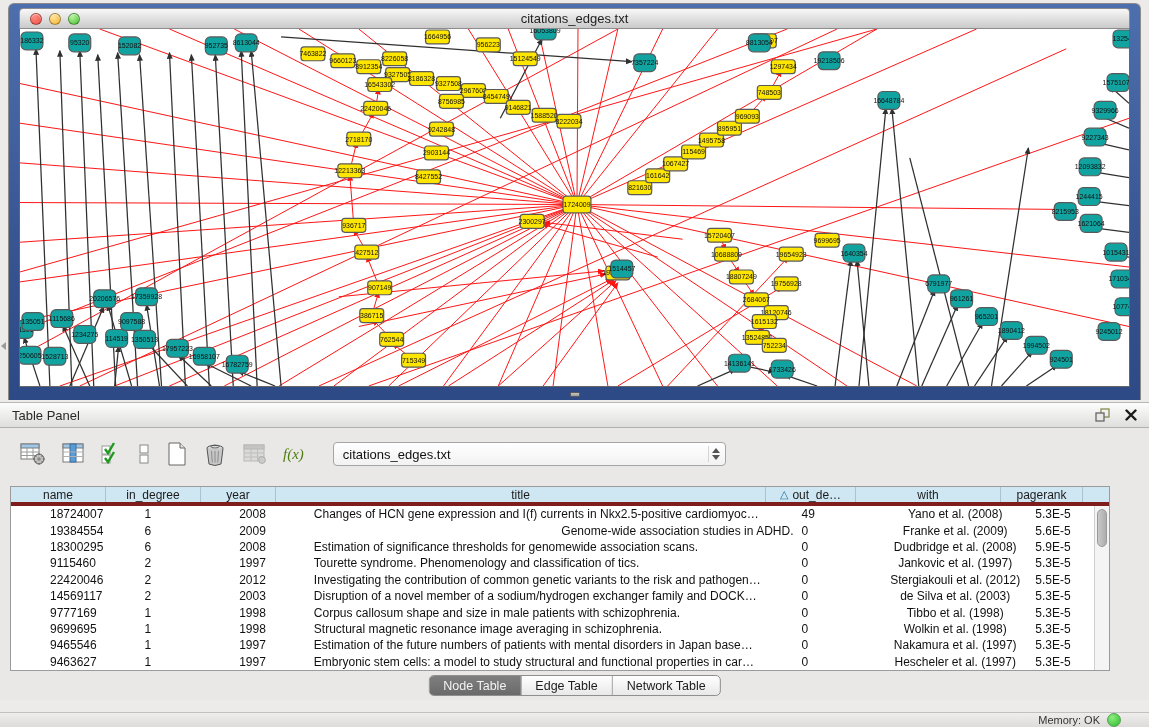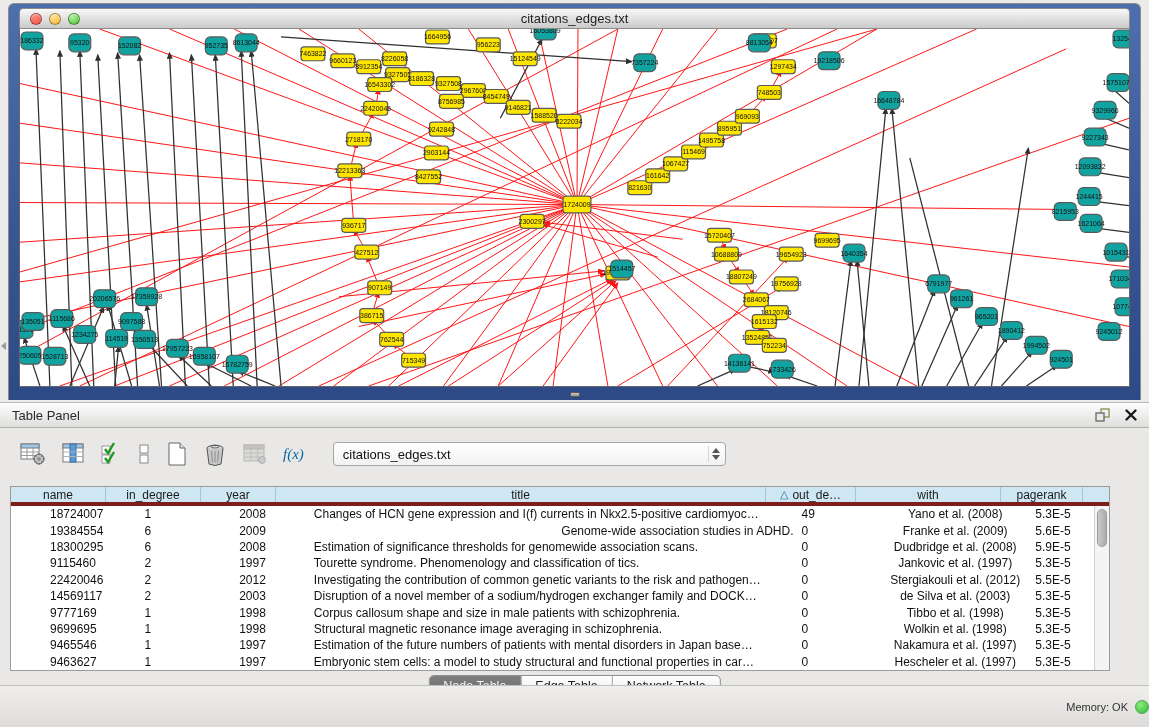--- a/index.html
+++ b/index.html
@@ -71,23 +71,23 @@
 
   .tabs { position:absolute; left:50%; top:272px; transform:translateX(-50%);
     display:flex; border:1px solid #8f8f8f; border-radius:5px; overflow:hidden;
     background:linear-gradient(#ffffff,#e8e8e8); height:21px; }
   .tab { font-size:12.5px; color:#1d1d1d; padding:0 14px; display:flex; align-items:center;
     border-right:1px solid #a5a5a5; }
   .tab:last-child { border-right:none; }
   .tab.active { background:linear-gradient(#7f7f7f,#6a6a6a); color:#f3f3f3; }
 
   
-  #status-bar { position:absolute; left:0; bottom:0; width:1149px; height:42px;
+  #status-bar { position:absolute; left:0; bottom:0; width:1149px; height:15px;
     background:linear-gradient(#efeeec,#dddcda); border-top:1px solid #c0c0be;
-    display:flex; align-items:center; justify-content:flex-end; padding-right:0; gap:7px; }
+    display:flex; align-items:center; justify-content:flex-end; padding-right:28px; gap:7px; }
   .mem-label { font-size:11px; color:#333; }
   .mem-dot { width:14px; height:14px; border-radius:50%; border:1px solid #58a058;
     background:radial-gradient(circle at 35% 30%, #8bee7e, #2fb92f); }
 </style>
 </head>
 <body>
 
 <div id="net-window">
   <div class="titlebar">
     <div class="lights">
@@ -507,21 +507,21 @@
       </svg>
     </span>
     <span class="tb-btn" style="opacity:.55">
       <svg width="26" height="24" viewBox="0 0 26 24">
         <rect x="2" y="3" width="20" height="16" fill="#cfcfcf" stroke="#909090"></rect>
         <rect x="2" y="3" width="20" height="4" fill="#a8a8a8" stroke="#909090"></rect>
         <path d="M9 7 V19 M15.5 7 V19 M2 11 H22 M2 15 H22" stroke="#9c9c9c" fill="none"></path>
         <circle cx="20" cy="18" r="3.4" fill="#b5b5b5" stroke="#7d7d7d"></circle>
       </svg>
     </span>
-    <span class="tb-btn" style="font-family:'Liberation Serif',serif; font-style:italic; font-size:15px; color:#0369a1;">f(x)</span>
+    <span class="tb-btn" style="font-family:'Liberation Serif',serif; font-style:italic; font-size:15px; color:#4d7c0f;">f(x)</span>
 
     <div class="combo">
       <span>citations_edges.txt</span>
       <span class="spinner">
           <i class="up"></i>
           <i class="dn"></i>
         </span>
     </div>
   </div>
 

